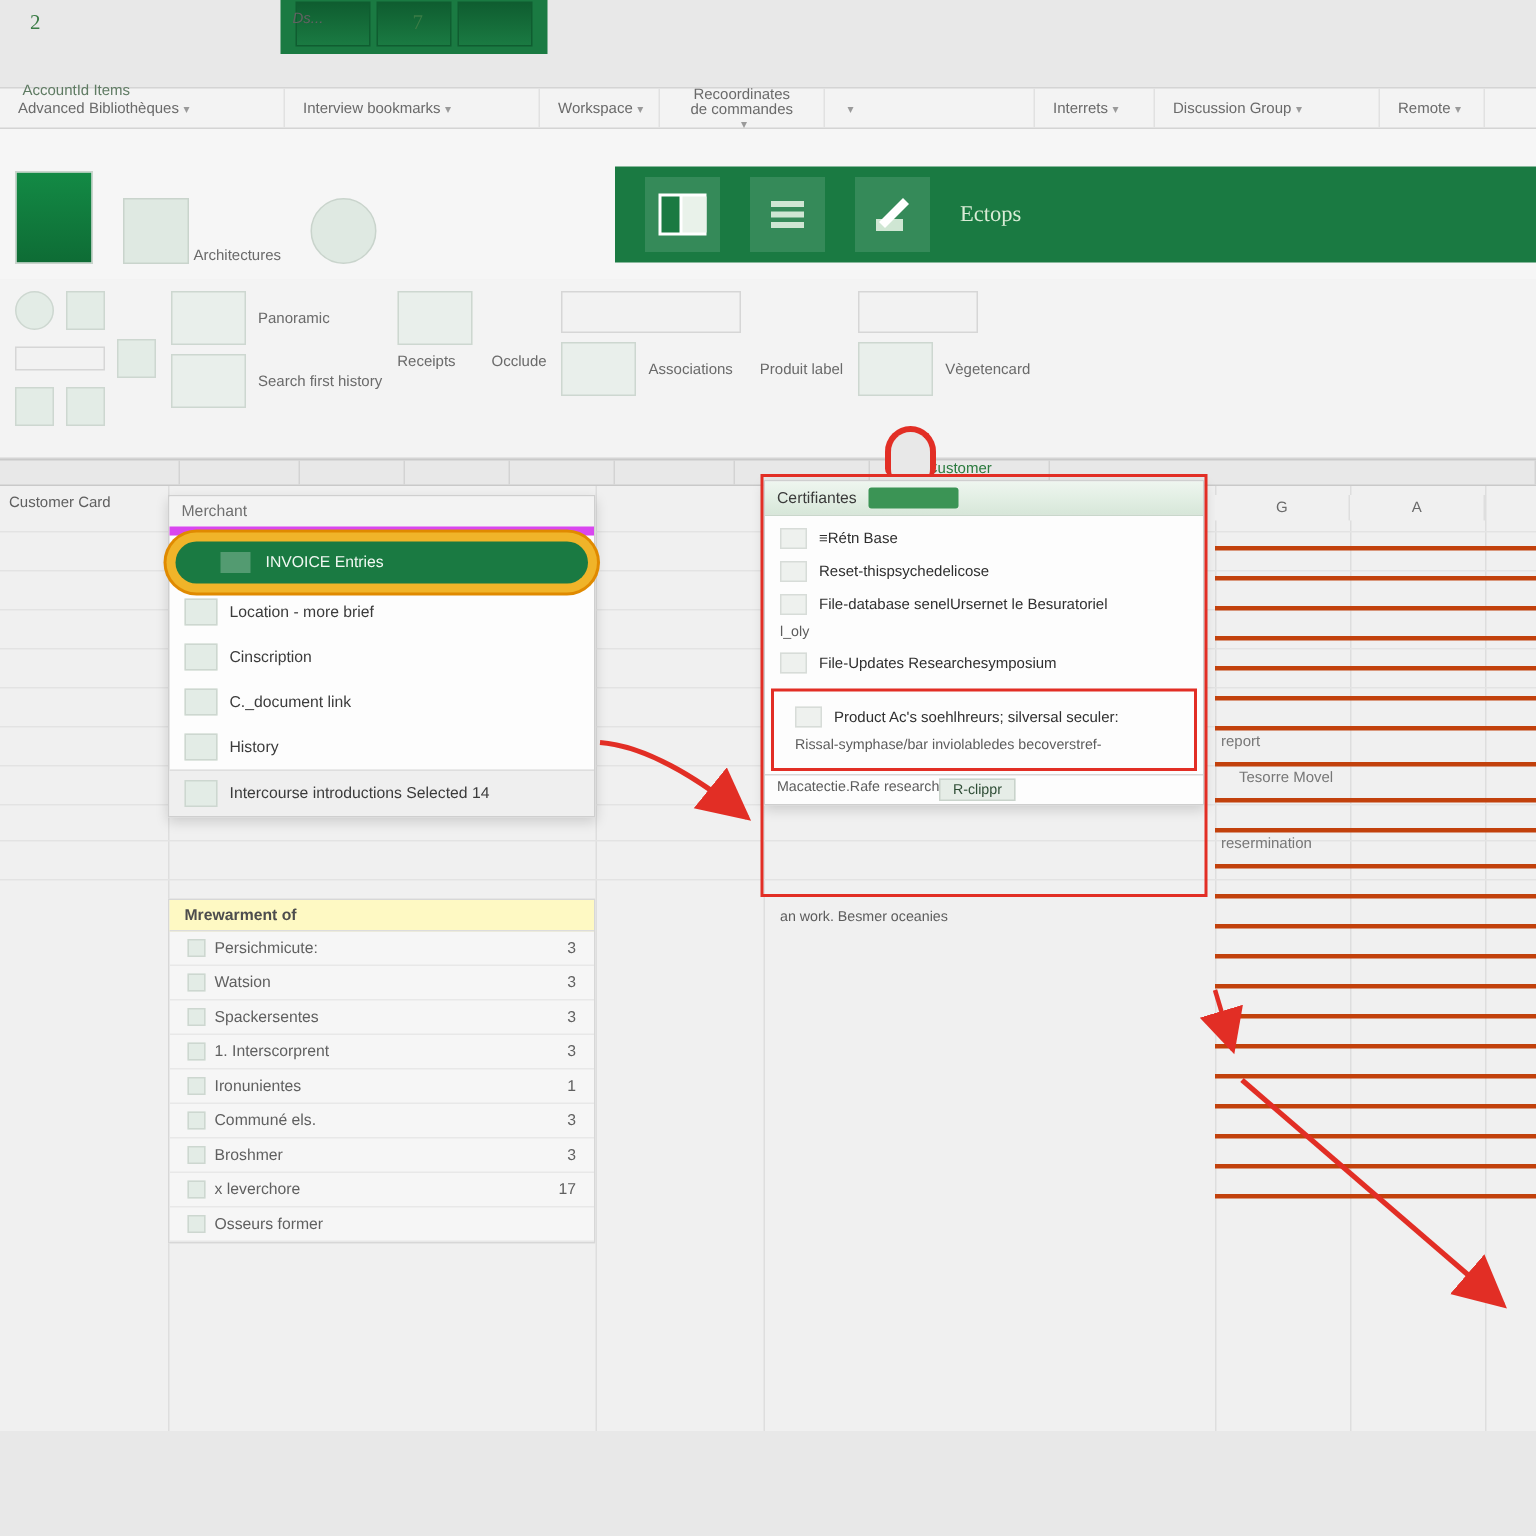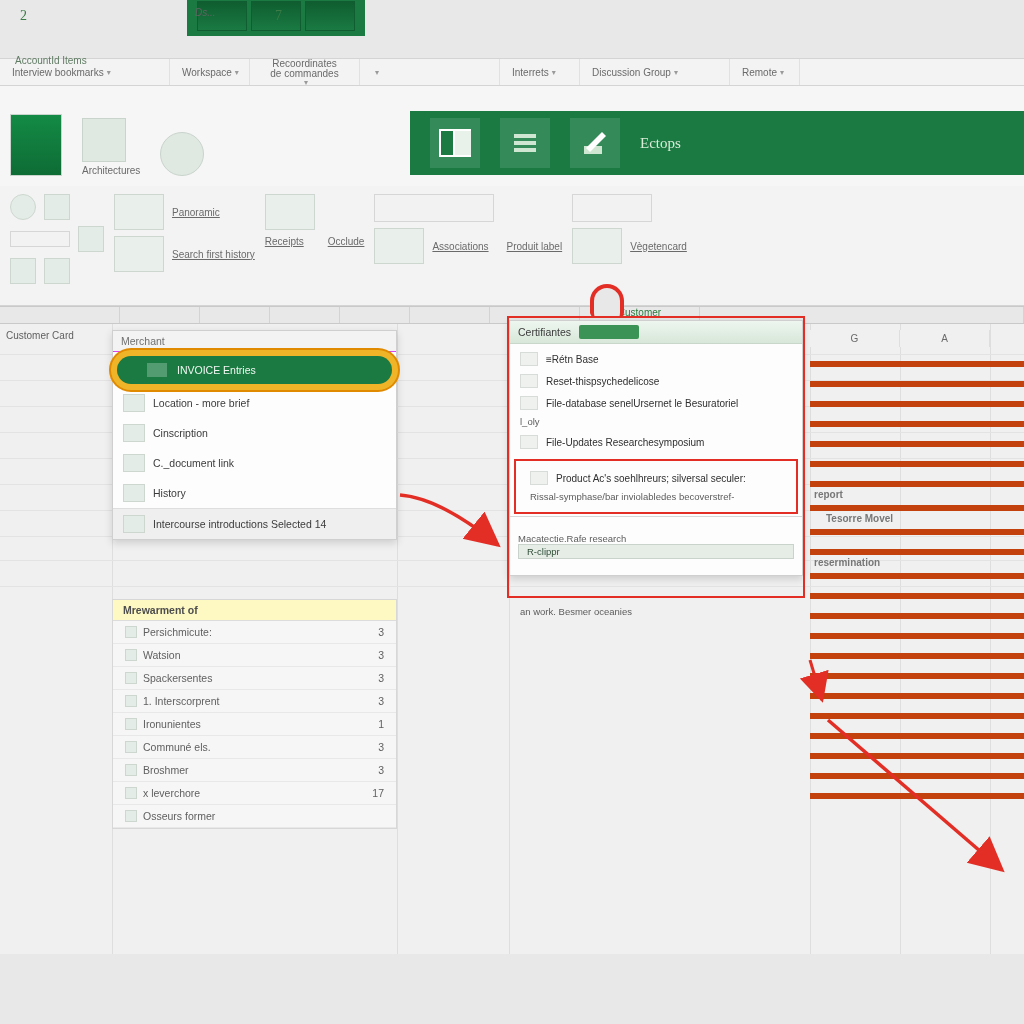--- a/index.html
+++ b/index.html
@@ -83,21 +83,21 @@
     display: flex;
     position: relative;
   }
   .r1-left {
     width: 410px;
     display: flex;
     align-items: flex-end;
     gap: 20px;
     padding: 10px;
   }
-  .r1-group { display:flex; flex-direction:column; align-items:flex-start; gap:3px; }
+  .r1-group { display:flex; flex-direction:row; align-items:flex-end; gap:3px; }
   .r1-icon { width: 44px; height:44px; background:#dfe9e2; border:1px solid #c9d4cc; }
   .big-icon { width:52px; height:62px; }
   .r1-group span { font-size:10px; color:#6a6a6a; }
 
   .green-bar {
     position: absolute;
     left: 410px; right: 0; top: 25px;
     height: 64px;
     background: #1a7a42;
     display: flex;
@@ -123,21 +123,21 @@
     border-bottom: 1px solid #d4d4d4;
     padding: 8px 10px 0 10px;
     display: flex;
     gap: 10px;
     font-size: 10px;
     color: #6a6a6a;
     white-space: nowrap;
     overflow: hidden;
   }
   .r2-col { display:flex; flex-direction:column; gap:6px; }
-  .r2-row { display:flex; align-items:center; gap:8px;text-decoration:underline; }
+  .r2-row { display:flex; align-items:center; gap:8px; }
   .chip { width:26px; height:26px; background:#e3ece6; border:1px solid #cdd7d0; }
   .thumb { width:50px; height:36px; background:#e9efeb; border:1px solid #cdd7d0; }
   .minibar { width:60px; height:16px; background:#f2f2f2; border:1px solid #d6d6d6; }
 
   
   .colhdrs {
     height: 18px;
     background: #e8e8e8;
     border-top: 1px solid #c9c9c9;
     border-bottom: 1px solid #c9c9c9;
@@ -177,21 +177,21 @@
     border: 1px solid #cfcfcf;
     box-shadow: 0 3px 8px rgba(0,0,0,0.15);
     font-size: 10.5px;
     color: #3b3b3b;
   }
   
   #panelA {
     left: 112px; top: 6px;
     width: 285px;
   }
-  #panelA .hdr { background:#f3f3f3; padding:4px 8px; color:#707070; border-bottom:1px solid #d946ef; }
+  #panelA .hdr { background:#f3f3f3; padding:4px 8px; color:#707070; border-bottom:6px solid #d946ef; }
   #panelA ul { list-style:none; }
   #panelA li { display:flex; align-items:center; gap:8px; padding:6px 10px; }
   #panelA li .ic { width:22px; height:18px; background:#e3ece6; border:1px solid #cdd7d0; flex-shrink:0; }
   #panelA .highlighted {
     margin: 4px;
     background:#1a7a42;
     color:#f1f8f2;
     border-radius:14px;
     position:relative;
     height:28px;
@@ -217,22 +217,22 @@
   #panelB li { display:flex; align-items:center; gap:8px; padding:4px 10px; font-size:10px; color:#2f2f2f; }
   #panelB li .ic { width:18px; height:14px; background:#eef1ee; border:1px solid #d7dcd8; flex-shrink:0; }
   #panelB li.minor { color:#5c5c5c; font-size:9.5px; padding-top:2px; }
   #panelB .redbox {
     border: 2px solid #e22e25;
     margin: 2px 4px;
     padding: 2px 4px;
   }
   #panelB .foot {
     border-top:1px solid #d7d7d7;
-    padding:16px 8px; display:flex; justify-content:space-between;
-    font-size:9.5px; color:#5c5c5c;flex-direction:column;
+    padding:2px 8px; display:flex; justify-content:flex-start;
+    font-size:9.5px; color:#5c5c5c;
   }
   #panelB .foot .btn { background:#e6ede7; border:1px solid #c9d3cb; padding:1px 8px; color:#2f4d36; }
 
   
   .panelB-wrap {
     position:absolute; left:507px; top:-8px;
     width: 298px; height: 282px;
     border: 2px solid #e22e25;
     pointer-events:none;
   }
@@ -262,21 +262,21 @@
   .datapanel li .k .d { width:12px; height:12px; background:#e3ece6; border:1px solid #cdd7d0; }
 
   
   .rightgrid {
     position:absolute;
     left:810px; top: 6px; right:0;
     font-size:10px; color:#6a6a6a;
   }
   .rightgrid .letters { display:flex; }
   .rightgrid .letters span { width:90px; text-align:center; border-right:1px solid #dedede; padding:3px 0; background:#f0f0f0; }
-  .rightgrid .stack div { border-bottom:6px solid #c2410c; height:20px;font-weight:bold; }
+  .rightgrid .stack div { border-bottom:3px solid #c2410c; height:20px; }
 
   
   svg.overlay {
     position:absolute; left:0; top:0; width:1024px; height:1024px;
     pointer-events:none;
   }
 </style>
 </head>
 <body>
 
@@ -287,20 +287,21 @@
     <span class="mini"></span>
     <span class="mini"></span>
     <span class="mini"></span>
   </div>
   <span class="qat-lbl" style="width:40px; margin-left:-120px; position:relative; left:-70px; top:-4px;">Ds...</span>
   <span class="qat-num" style="position:relative; left:-60px;">7</span>
 </div>
 <span class="acctlabel">AccountId Items</span>
 
 <div class="tabrow">
+  <div class="tab" style="width:190px">Advanced Bibliothèques</div>
   <div class="tab" style="width:170px">Interview bookmarks</div>
   <div class="tab" style="width:80px">Workspace</div>
   <div class="tab mini2" style="width:110px">
     <span>Recoordinates</span>
     <span>de commandes</span>
   </div>
   <div class="tab" style="width:140px"></div>
   <div class="tab" style="width:80px">Interrets</div>
   <div class="tab" style="width:150px">Discussion Group</div>
   <div class="tab" style="width:70px">Remote</div>

